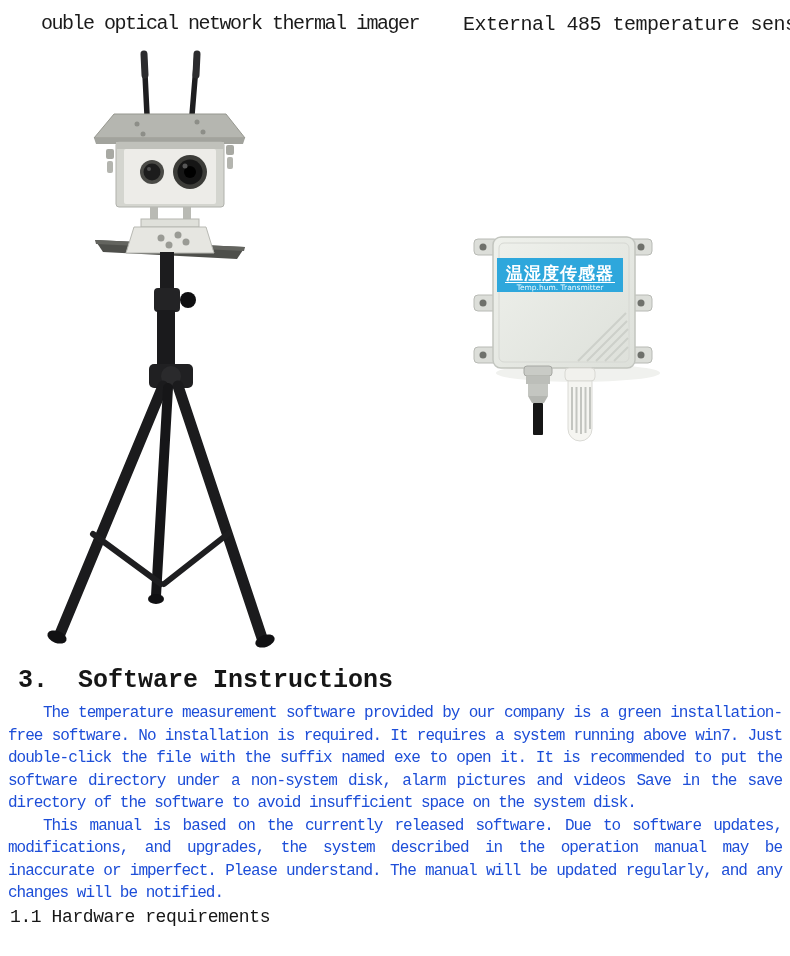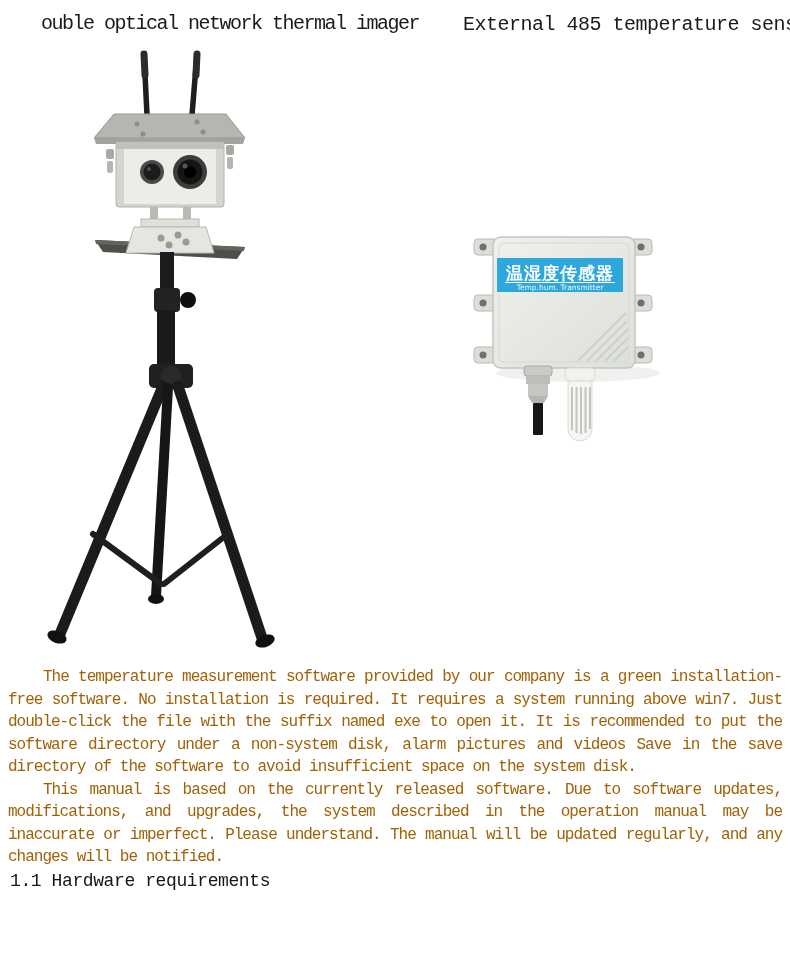--- a/index.html
+++ b/index.html
@@ -21,21 +21,21 @@
 
   .textblock {
     position:absolute; left:8px; top:666px; width:774px;
   }
   .h-main {
     font-size:25px; font-weight:bold; line-height:30px;
     margin:0 0 6px 10px; white-space:pre; letter-spacing:0;
   }
   .body-p {
     font-size:16px; line-height:22.5px; letter-spacing:-1px;
-    text-align:justify; text-indent:35px; color:#a16207;
+    text-align:justify; text-indent:35px; color:#1d4ed8;
   }
   .h-sub {
     font-size:21px; font-weight:bold; line-height:26px;
     margin:7px 0 2px 17px; white-space:pre; letter-spacing:-2.1px;
   }
   .h-sub2 {
     font-size:18px; font-weight:normal; line-height:24px;
     margin-left:2px; white-space:pre; letter-spacing:-0.4px;
   }
   svg text.cn {
@@ -186,16 +186,17 @@
       <line x1="122" y1="207" x2="122" y2="250"></line>
       <line x1="126.5" y1="207" x2="126.5" y2="253"></line>
       <line x1="131" y1="207" x2="131" y2="254"></line>
       <line x1="135.5" y1="207" x2="135.5" y2="253"></line>
       <line x1="140" y1="207" x2="140" y2="249"></line>
     </g>
   </g>
 </svg>
 
 <div class="textblock">
+  <div class="h-main">3.  Software Instructions</div>
   <p class="body-p">The temperature measurement software provided by our company is a green installation-free software. No installation is required. It requires a system running above win7. Just double-click the file with the suffix named exe to open it. It is recommended to put the software directory under a non-system disk, alarm pictures and videos Save in the save directory of the software to avoid insufficient space on the system disk.</p>
   <p class="body-p">This manual is based on the currently released software. Due to software updates, modifications, and upgrades, the system described in the operation manual may be inaccurate or imperfect. Please understand. The manual will be updated regularly, and any changes will be notified.</p>
   <div class="h-sub2">1.1 Hardware requirements</div>
 </div>
 
 </body></html>

